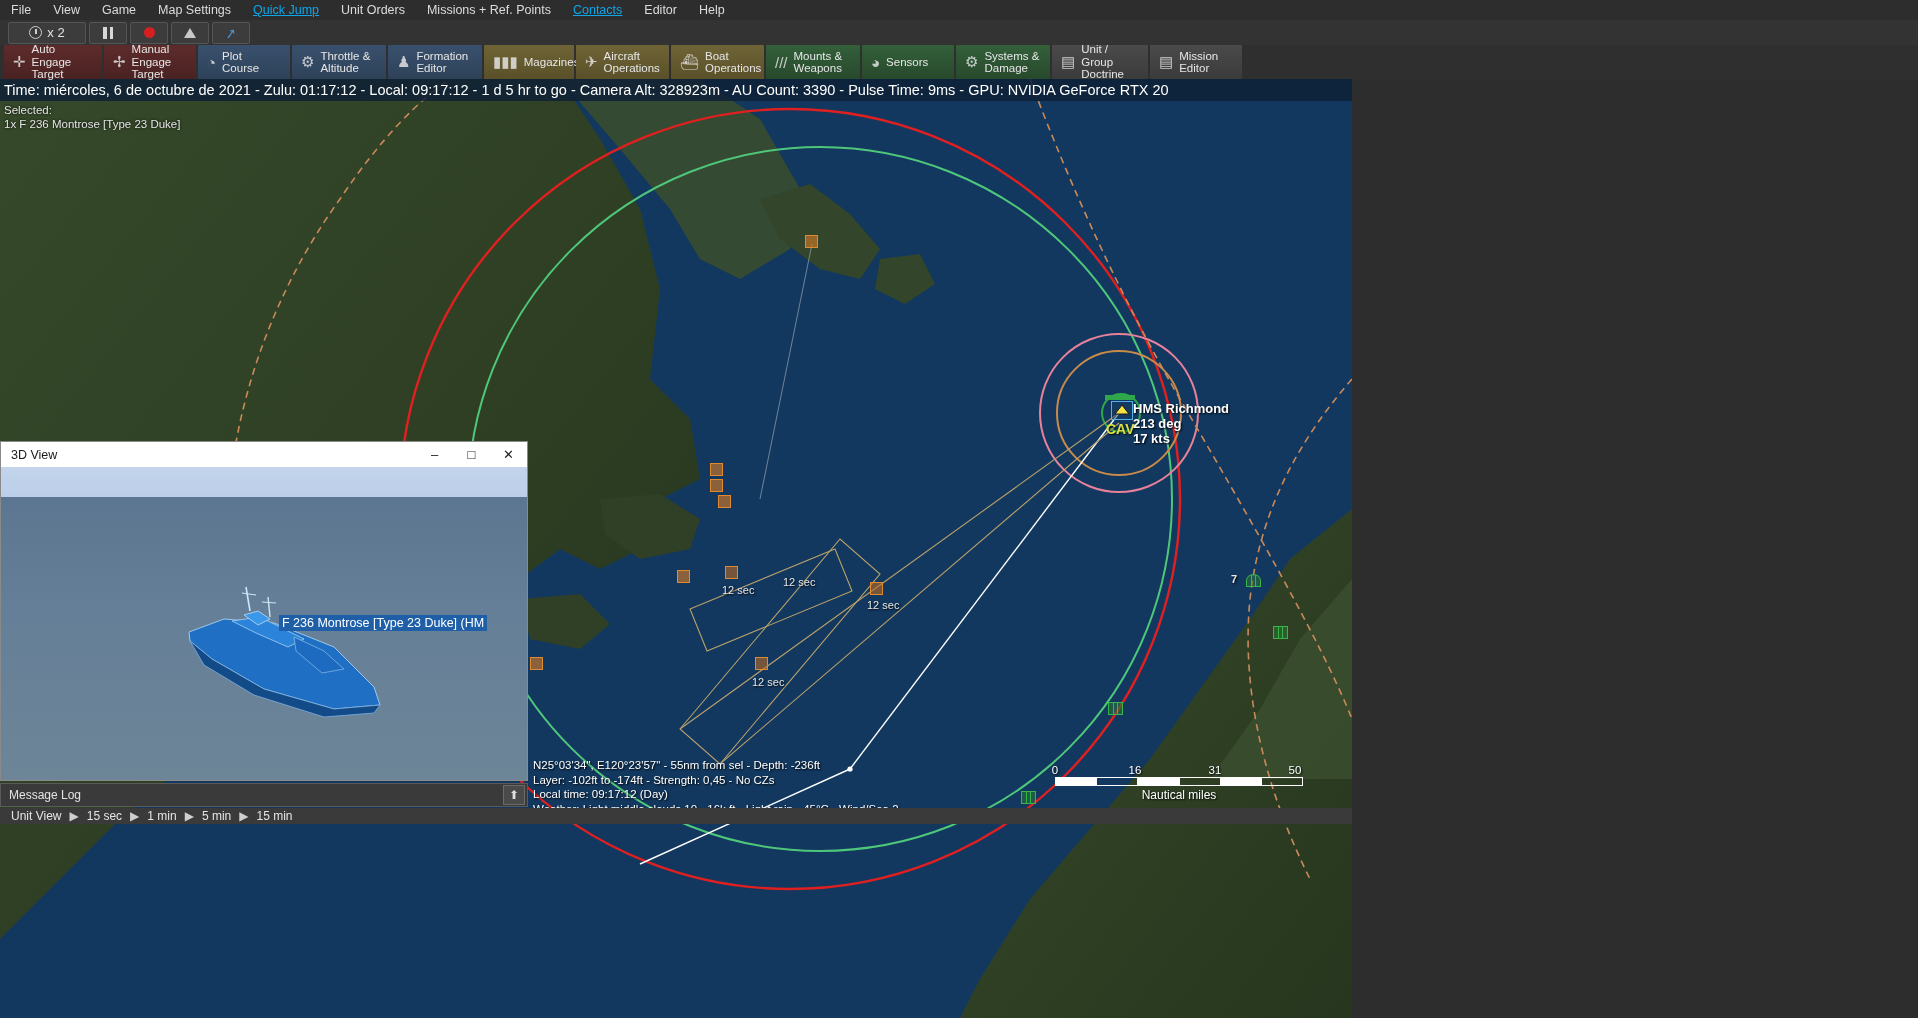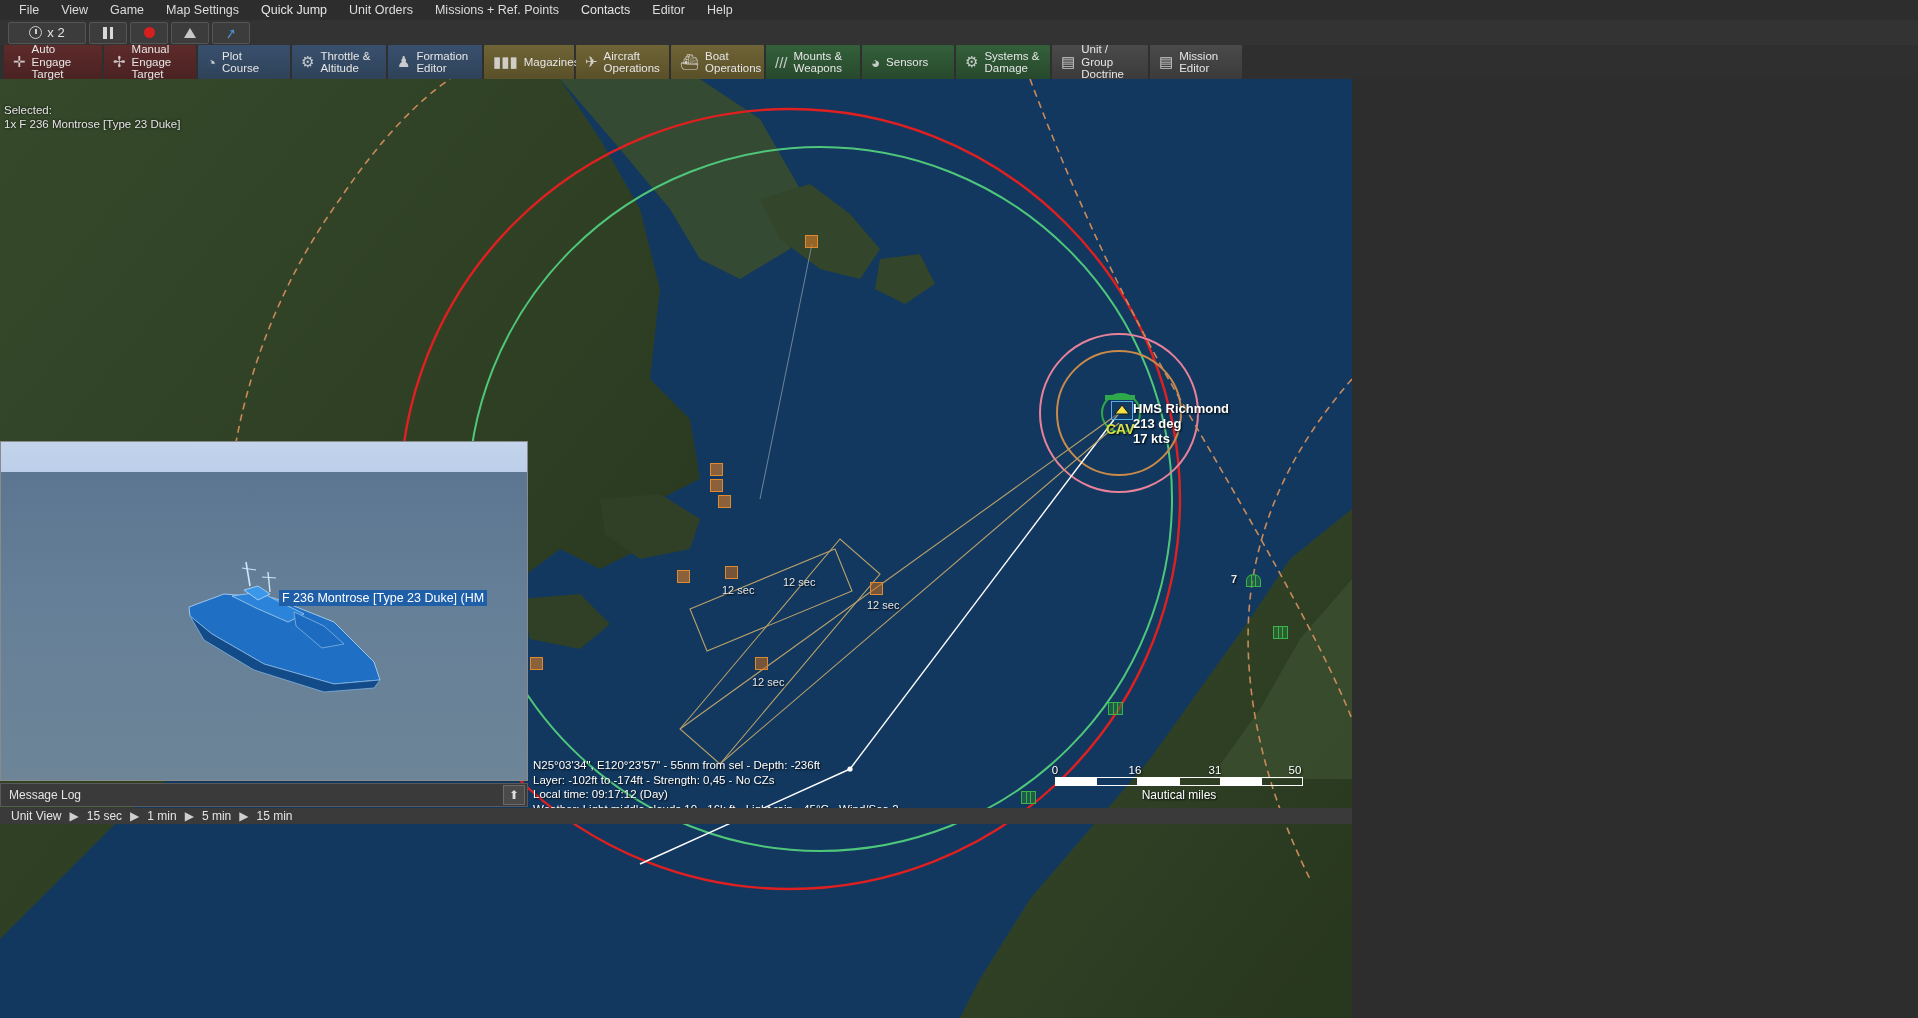--- a/index.html
+++ b/index.html
@@ -10,27 +10,27 @@
     font-family: "Liberation Sans", sans-serif;
     color: #e8e8e8;
     -webkit-font-smoothing: antialiased;
   }
   #app { position: relative; width: 1918px; height: 1018px; }
 
   
   .menubar {
     position: absolute; left: 0; top: 0; width: 1895px; height: 20px;
     background: #2d2d2d; display: flex; align-items: center;
-    padding-left: 8px; gap: 0px; z-index: 40;
+    gap: 0px; z-index: 40;
   }
   .menu-item {
     font-size: 12.5px; color: #dcdcdc; padding: 2px 11px;
     white-space: nowrap; cursor: default;
   }
-  .menu-item.disabled { color: #e5e5e5; }
+  .menu-item.disabled { color: #0ea5e9; text-decoration: underline; }
 
   
   .timebar {
     position: absolute; left: 0; top: 20px; width: 1918px; height: 25px;
     background: #333333; display: flex; align-items: center;
     padding-left: 8px; gap: 3px; z-index: 40;
   }
   .tbtn {
     height: 22px; min-width: 38px; background: #3c3c3c;
     border: 1px solid #555; border-radius: 2px;
@@ -375,20 +375,21 @@
         <path d="M690,530 L835,470 L852,512 L707,572 Z"></path>
         <line x1="680" y1="650" x2="1119" y2="334"></line>
         <line x1="720" y1="685" x2="1119" y2="344"></line>
       </g>
 
       <g stroke="#9aa8b8" stroke-width="0.8" opacity="0.85">
         <line x1="760" y1="420" x2="812" y2="165"></line>
       </g>
     </svg>
 
+    <div class="statusline">Time: miércoles, 6 de octubre de 2021 - Zulu: 01:17:12 - Local: 09:17:12 - 1 d 5 hr to go  -  Camera Alt: 328923m - AU Count: 3390 - Pulse Time: 9ms - GPU: NVIDIA GeForce RTX 20</div>
 
     <div class="selinfo">
       <div>Selected:</div>
       <div>1x F 236 Montrose [Type 23 Duke]</div>
     </div>
 
     <div class="cmarker sq" style="left:805px; top:156px;"></div>
     <div class="cmarker sq" style="left:710px; top:384px;"></div>
     <div class="cmarker sq" style="left:710px; top:400px;"></div>
     <div class="cmarker sq" style="left:718px; top:416px;"></div>
@@ -441,20 +442,28 @@
 
     <div class="mapinfo" style="left:533px; top:679px;">
       <div>N25°03'34", E120°23'57" - 55nm from sel - Depth: -236ft</div>
       <div>Layer: -102ft to -174ft - Strength: 0,45 - No CZs</div>
       <div>Local time: 09:17:12 (Day)</div>
       <div>Weather: Light middle clouds 10 - 16k ft - Light rain - 45°C - Wind/Sea 2</div>
     </div>
   </div>
 
   <div class="win3d">
+    <div class="win3d-title">
+      <span>3D View</span>
+      <div class="win3d-btns">
+        <div>–</div>
+        <div>□</div>
+        <div>✕</div>
+      </div>
+    </div>
     <div class="win3d-body">
       <div class="sky3d"></div>
       <div class="sea3d"></div>
       <svg class="ship3d" viewBox="0 0 210 145">
 
         <path d="M5,55 L40,42 L90,46 L150,70 L190,110 L196,128 L150,132 L80,112 L28,82 L6,64 Z" fill="#1f6fc4" stroke="#9ec7ea" stroke-width="1"></path>
         <path d="M6,64 L28,82 L80,112 L150,132 L196,128 L190,136 L140,140 L70,118 L20,88 Z" fill="#134a88" stroke="#7fb0dd" stroke-width="0.8"></path>
 
         <path d="M48,44 L76,40 L96,50 L120,62 L104,70 L72,56 Z" fill="#2b84da" stroke="#a9d0f0" stroke-width="0.8"></path>
         <path d="M60,38 L74,34 L86,42 L74,48 Z" fill="#3b97ea" stroke="#bcdcf5" stroke-width="0.8"></path>

